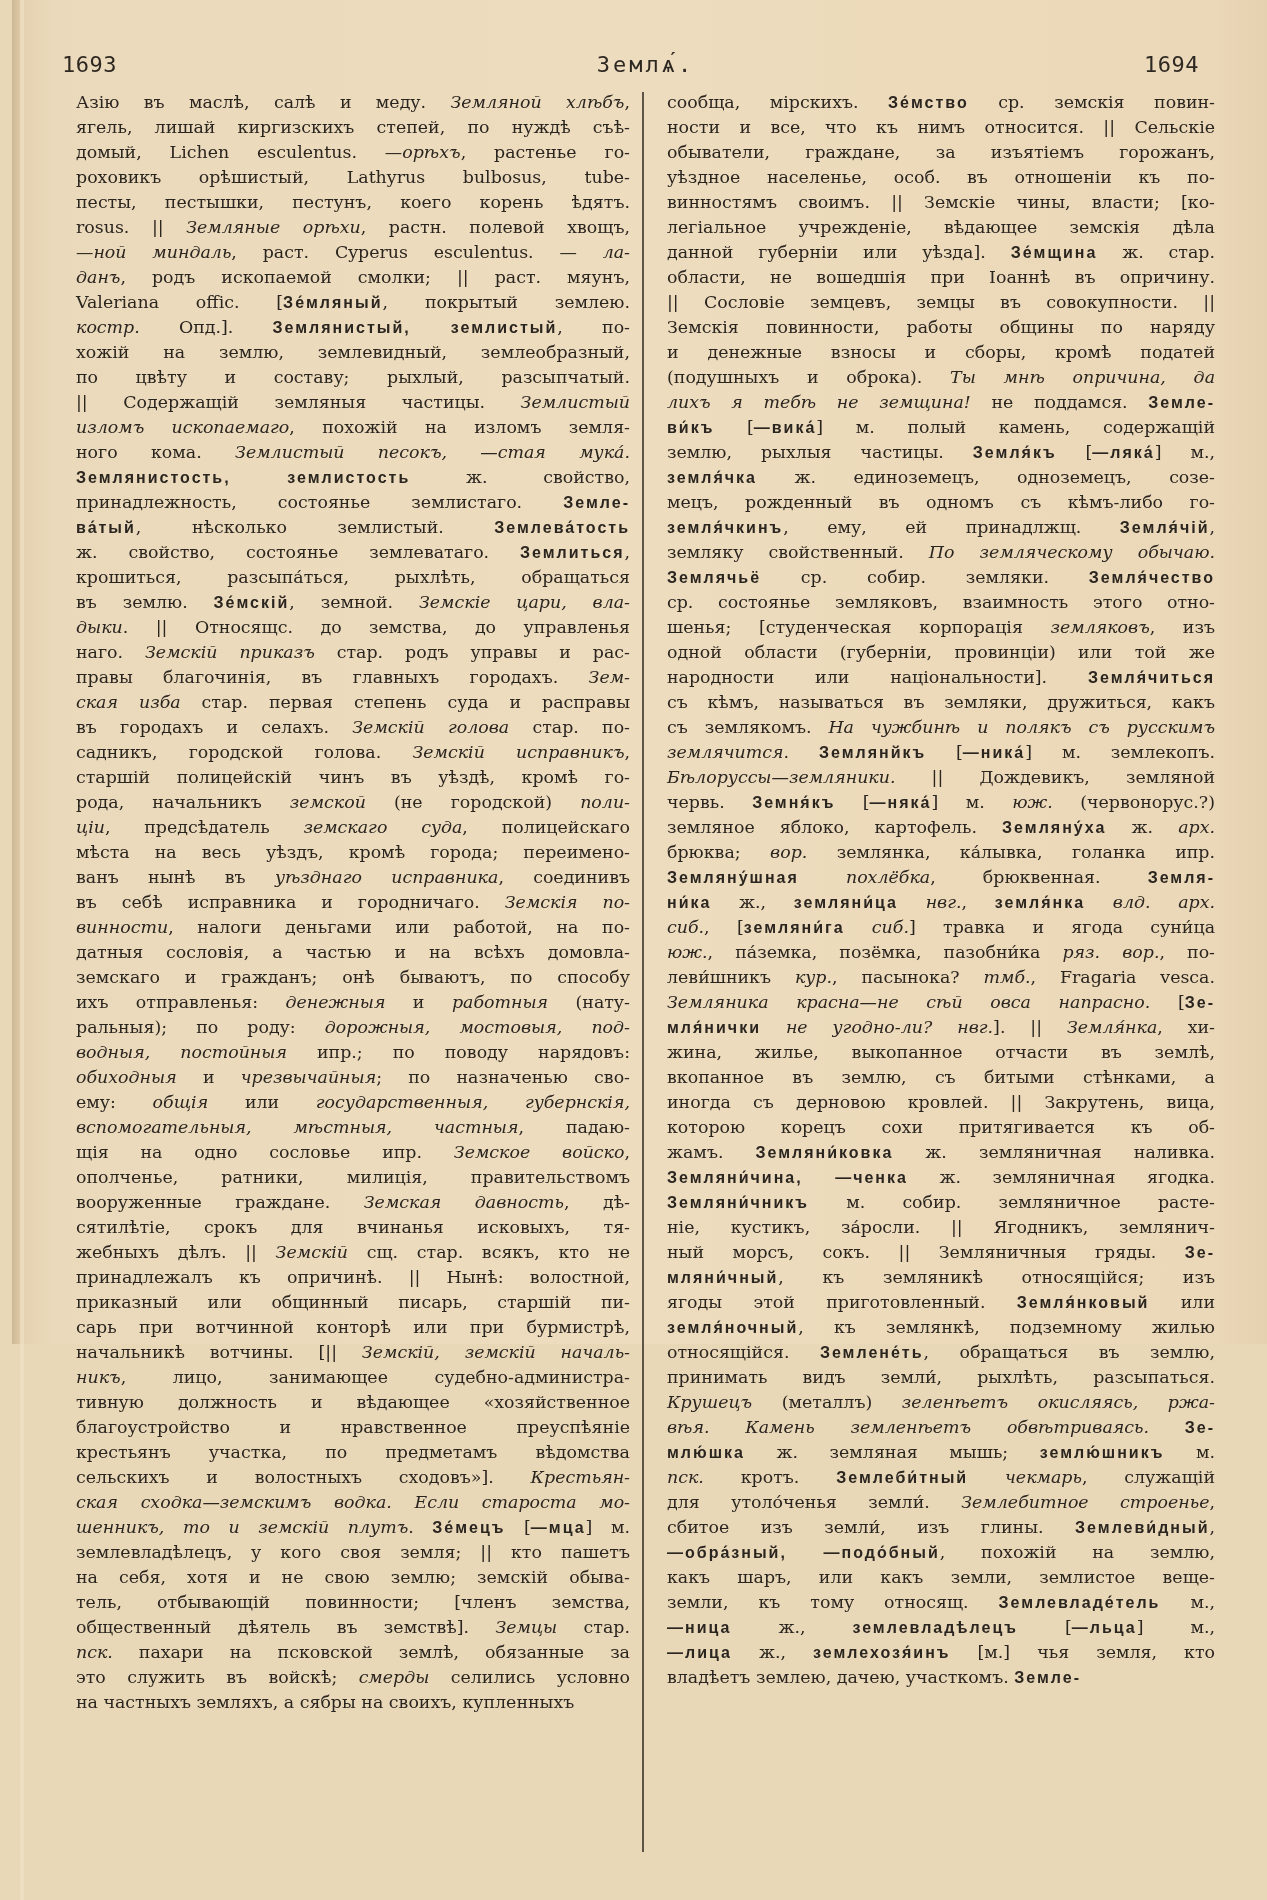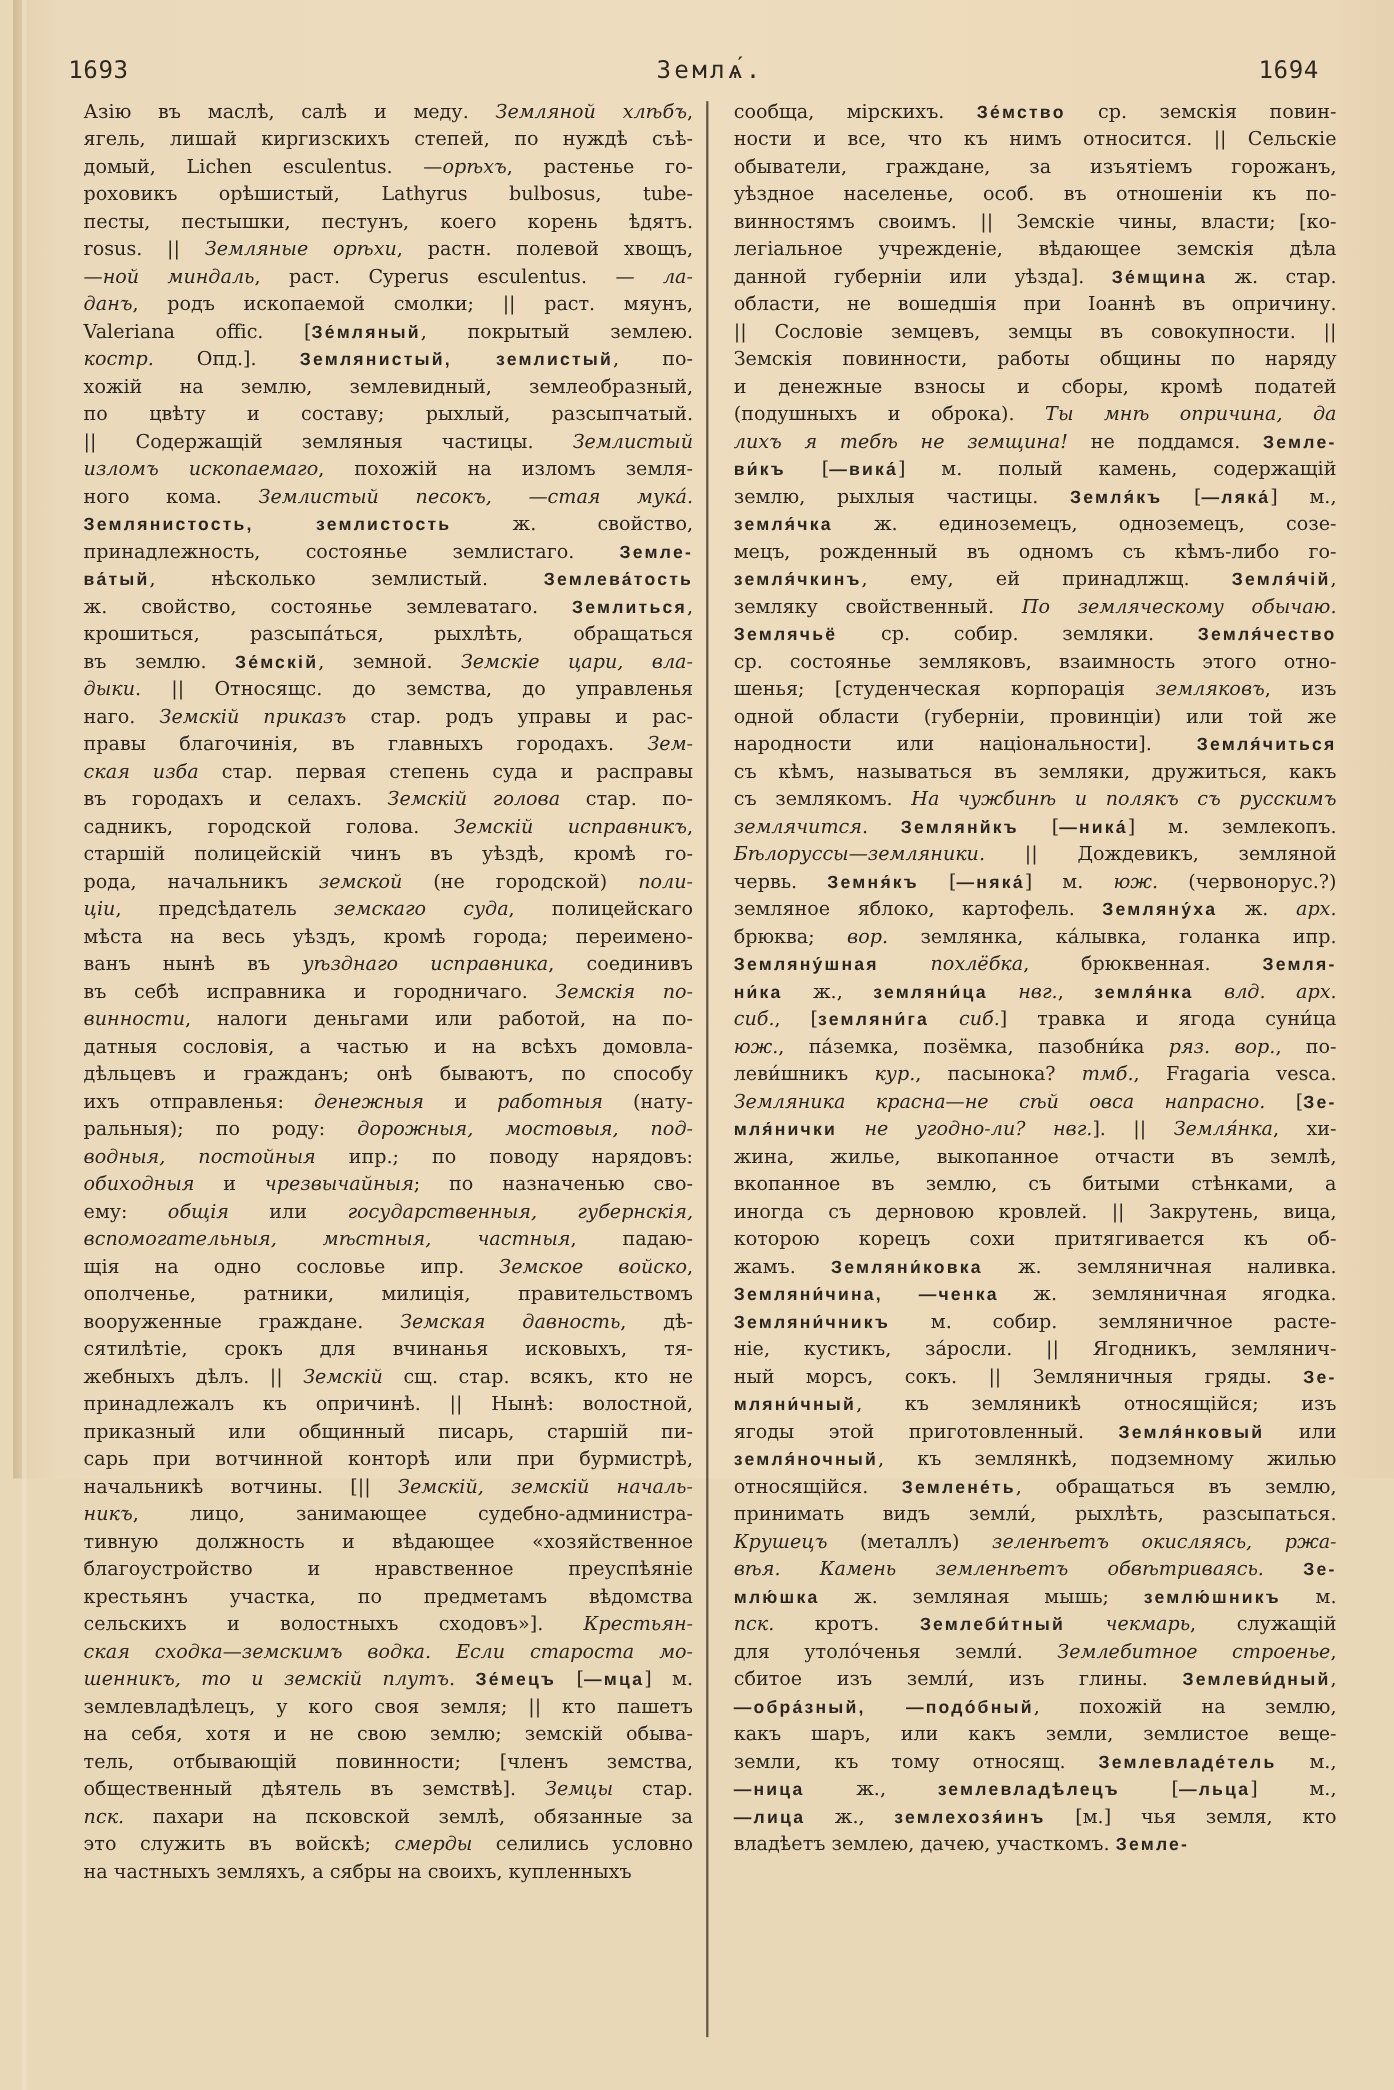--- a/index.html
+++ b/index.html
@@ -61,21 +61,21 @@
       <span class="ln">въ городахъ и селахъ. <i>Земскій голова</i> стар. по-</span>
       <span class="ln">садникъ, городской голова. <i>Земскій исправникъ</i>,</span>
       <span class="ln">старшій полицейскій чинъ въ уѣздѣ, кромѣ го-</span>
       <span class="ln">рода, начальникъ <i>земской</i> (не городской) <i>поли-</i></span>
       <span class="ln"><i>ціи</i>, предсѣдатель <i>земскаго суда</i>, полицейскаго</span>
       <span class="ln">мѣста на весь уѣздъ, кромѣ города; переимено-</span>
       <span class="ln">ванъ нынѣ въ <i>уѣзднаго исправника</i>, соединивъ</span>
       <span class="ln">въ себѣ исправника и городничаго. <i>Земскія по-</i></span>
       <span class="ln"><i>винности</i>, налоги деньгами или работой, на по-</span>
       <span class="ln">датныя сословія, а частью и на всѣхъ домовла-</span>
-      <span class="ln">дѣльцевъ и гражданъ; онѣ бываютъ, по способу</span>
+      <span class="ln">земскаго и гражданъ; онѣ бываютъ, по способу</span>
       <span class="ln">ихъ отправленья: <i>денежныя</i> и <i>работныя</i> (нату-</span>
       <span class="ln">ральныя); по роду: <i>дорожныя, мостовыя, под-</i></span>
       <span class="ln"><i>водныя, постойныя</i> ипр.; по поводу нарядовъ:</span>
       <span class="ln"><i>обиходныя</i> и <i>чрезвычайныя</i>; по назначенью сво-</span>
       <span class="ln">ему: <i>общія</i> или <i>государственныя, губернскія,</i></span>
       <span class="ln"><i>вспомогательныя, мѣстныя, частныя</i>, падаю-</span>
       <span class="ln">щія на одно сословье ипр. <i>Земское войско</i>,</span>
       <span class="ln">ополченье, ратники, милиція, правительствомъ</span>
       <span class="ln">вооруженные граждане. <i>Земская давность</i>, дѣ-</span>
       <span class="ln">сятилѣтіе, срокъ для вчинанья исковыхъ, тя-</span>

